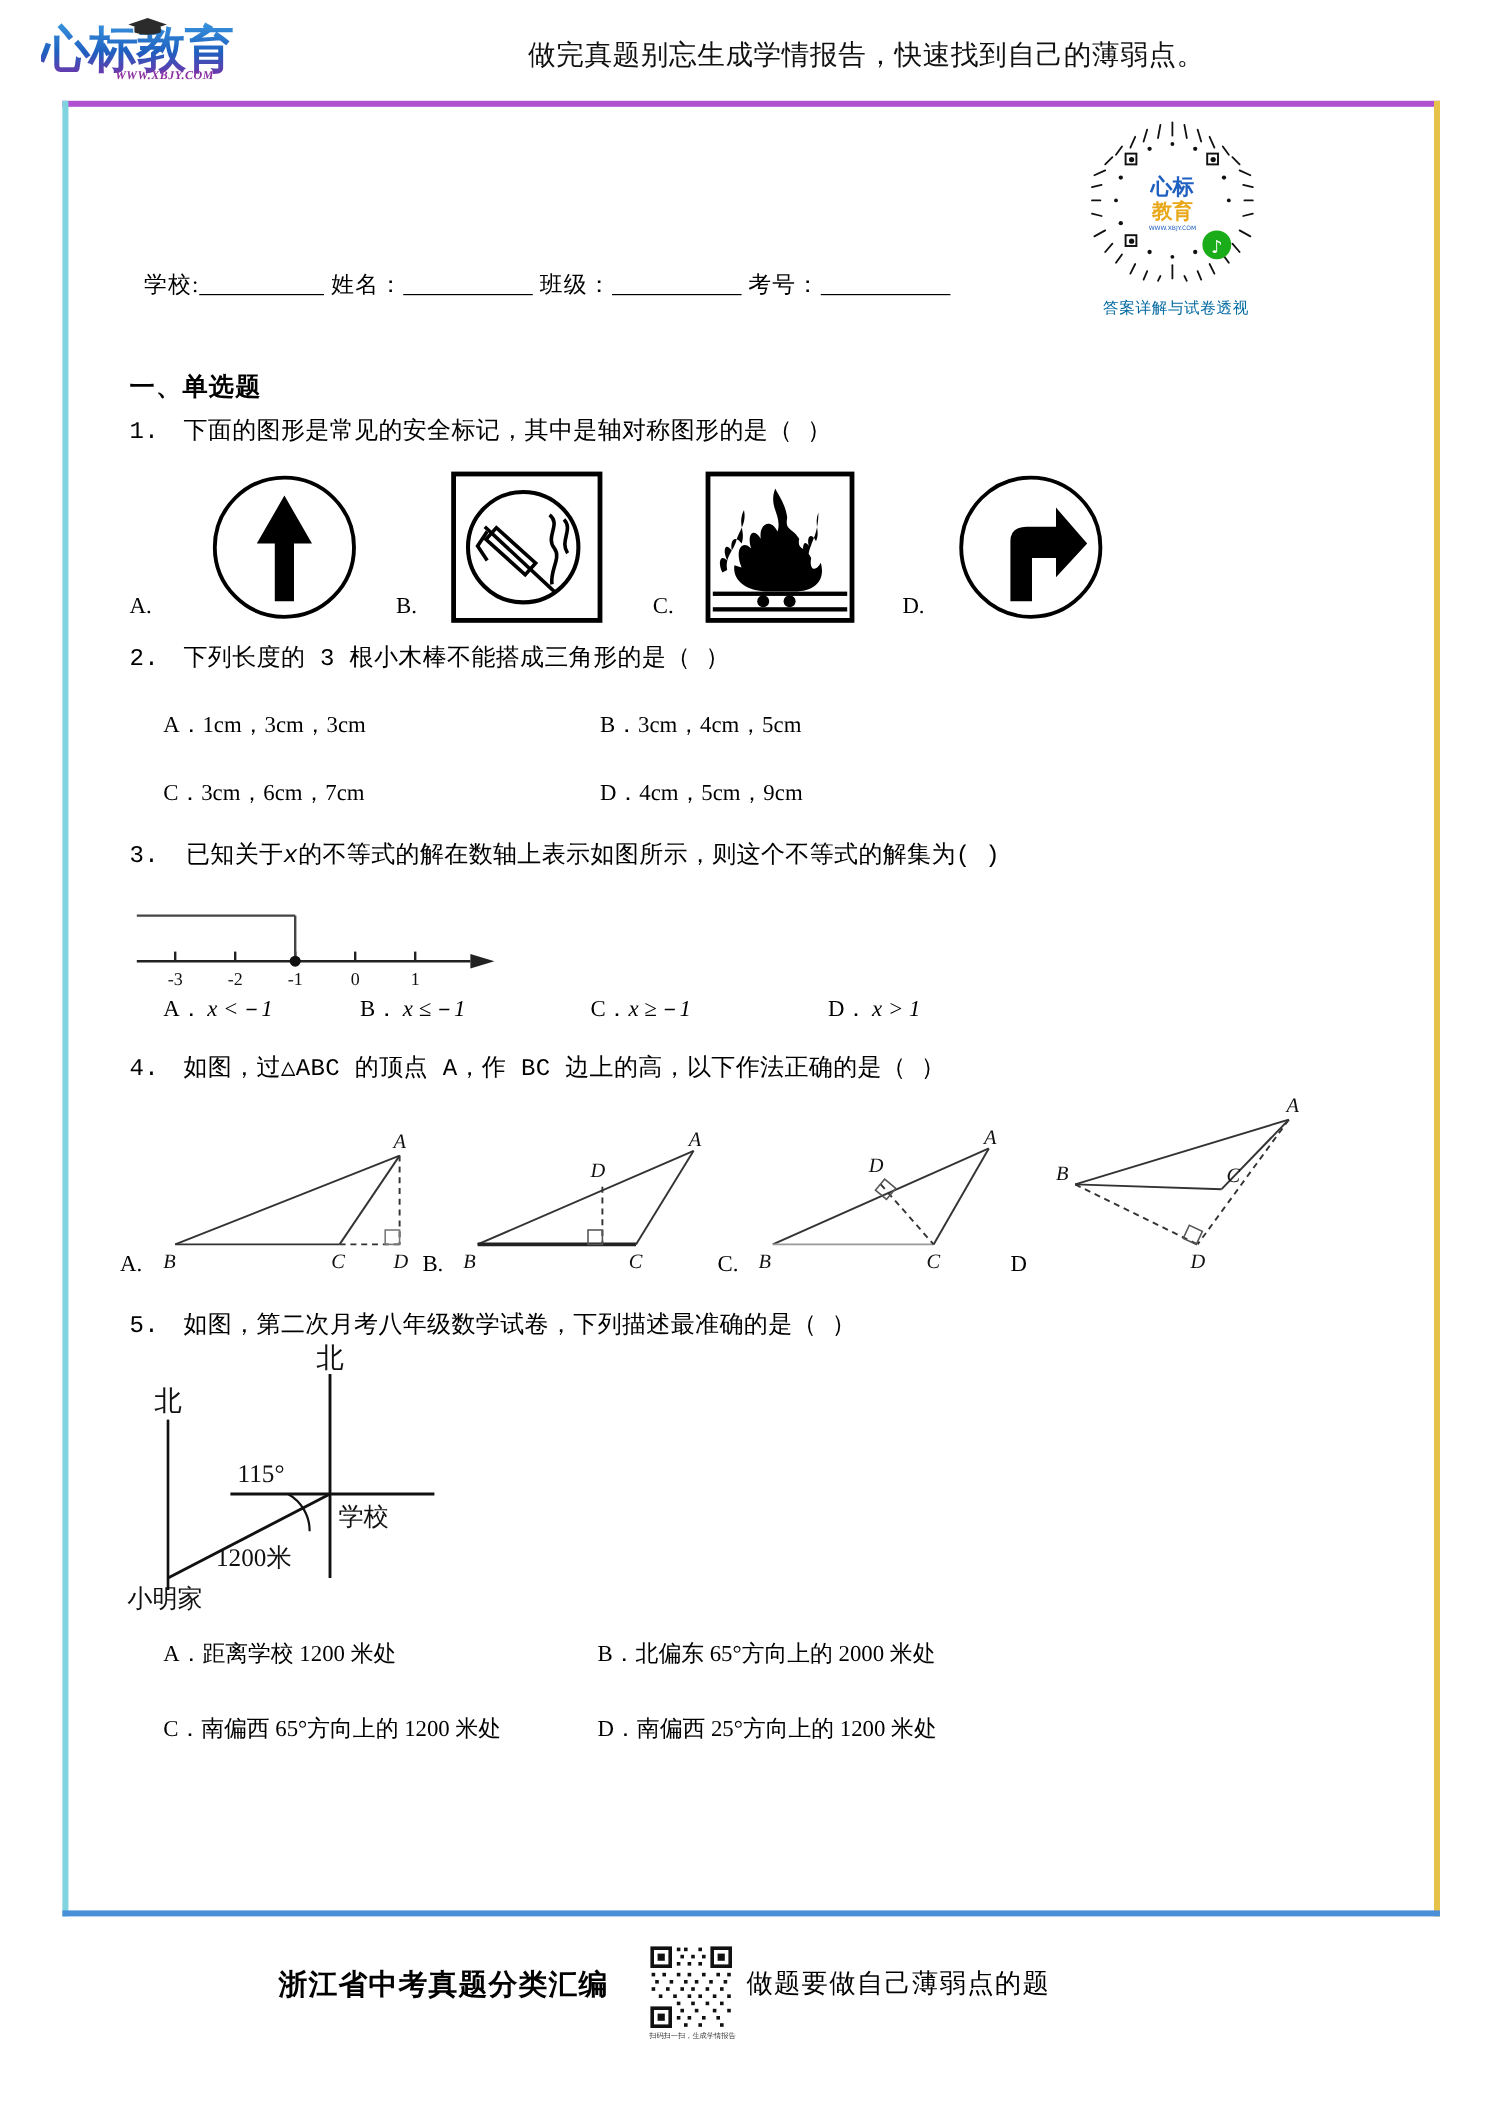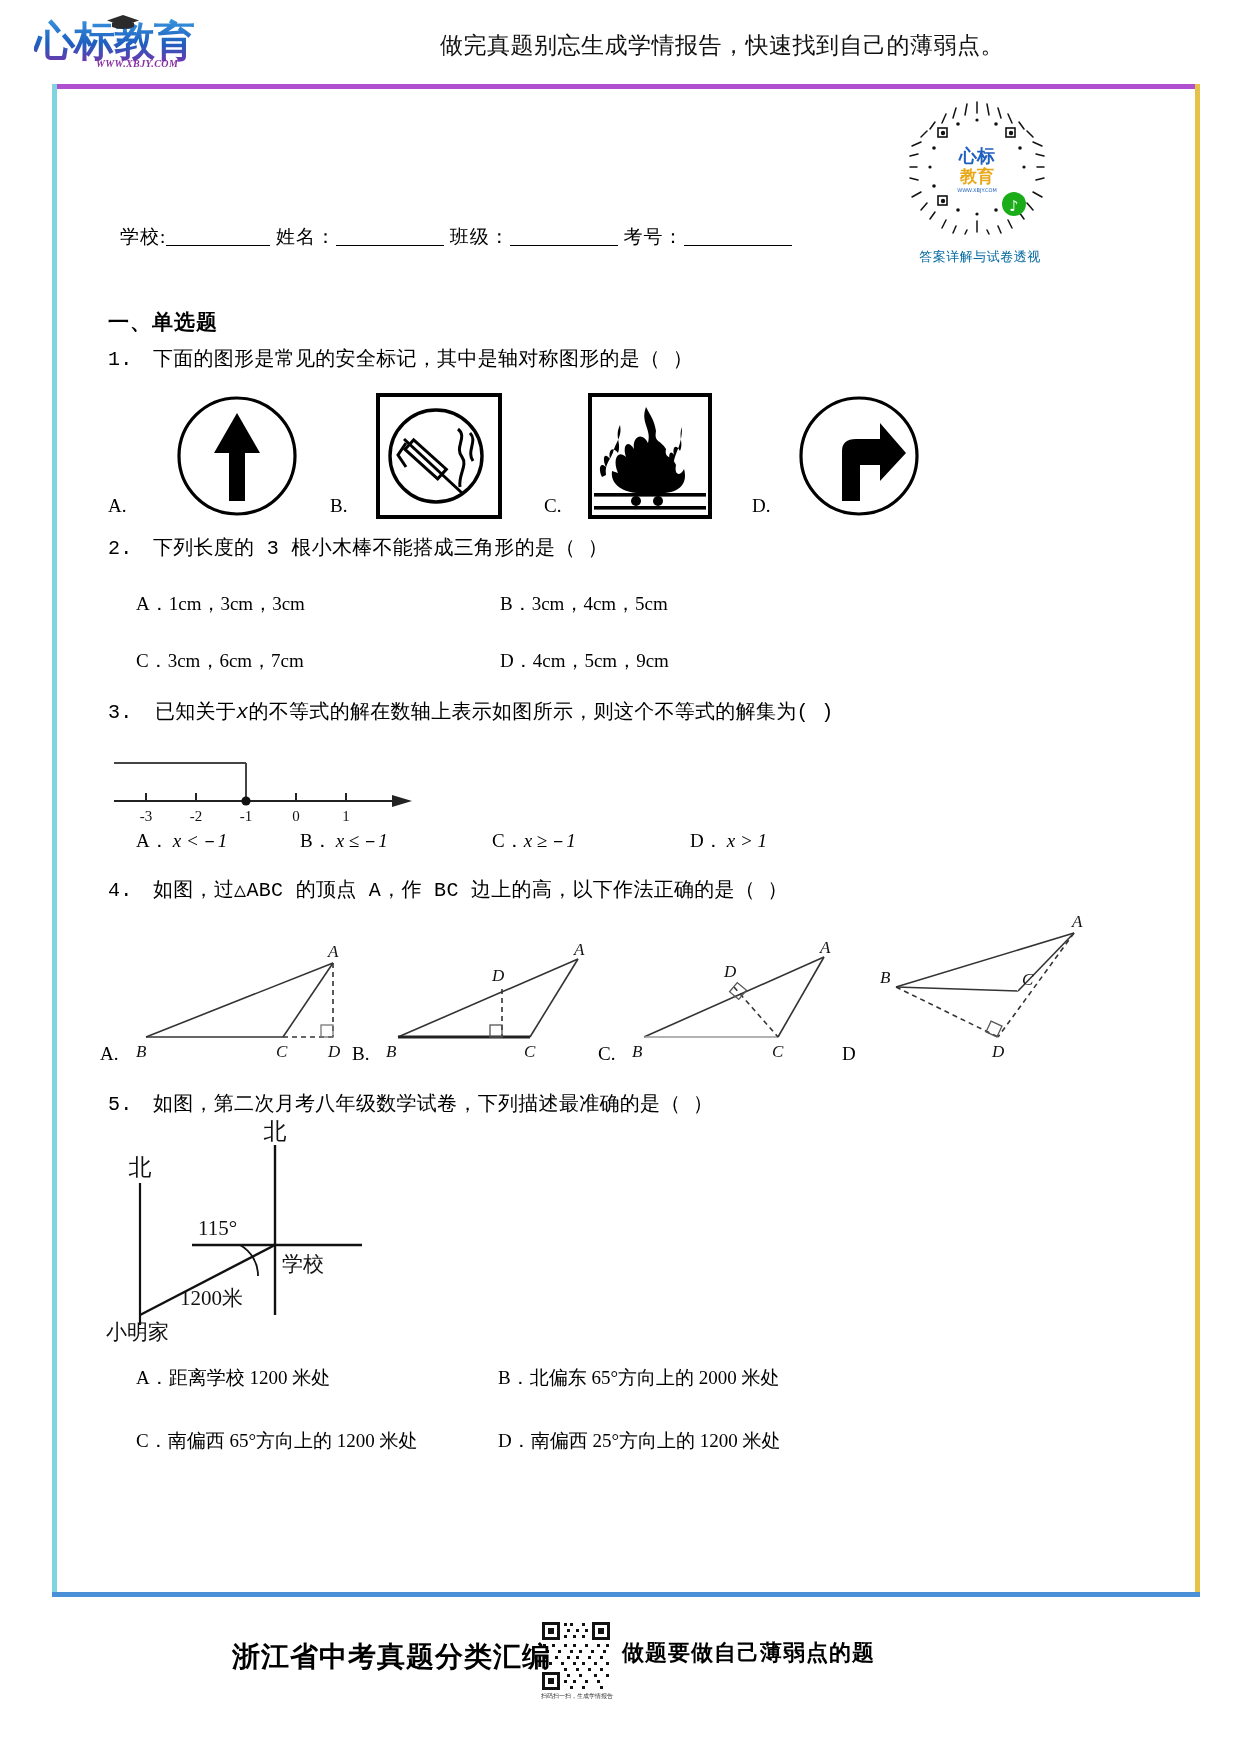--- a/index.html
+++ b/index.html
@@ -121,25 +121,25 @@
 
   
   .footer-qr { position: absolute; left: 540px; top: 1620px; width: 72px; height: 72px; }
   .footer-qr-sub {
     position:absolute; left:527px; top: 1692px; width: 100px; text-align:center;
     font-family:"DejaVu Sans", sans-serif; font-size: 6px; color:#333;
   }
   .footer-left {
     position: absolute; left: 232px; top: 1638px;
     font-family: "DejaVu Sans", sans-serif; font-weight: bold;
-    font-size: 28px; letter-spacing: 1px;
+    font-size: 24px; letter-spacing: 1px;
   }
   .footer-right {
     position: absolute; left: 622px; top: 1638px;
-    font-family: "DejaVu Sans", sans-serif; font-weight: bold;
+    font-family: "DejaVu Sans", sans-serif; font-weight: normal;
     font-size: 22px; letter-spacing: 1px;
   }
   svg { display:block; overflow: visible; }
 </style>
 </head>
 <body>
 
 <div class="page">
 
   <div class="topbar">

